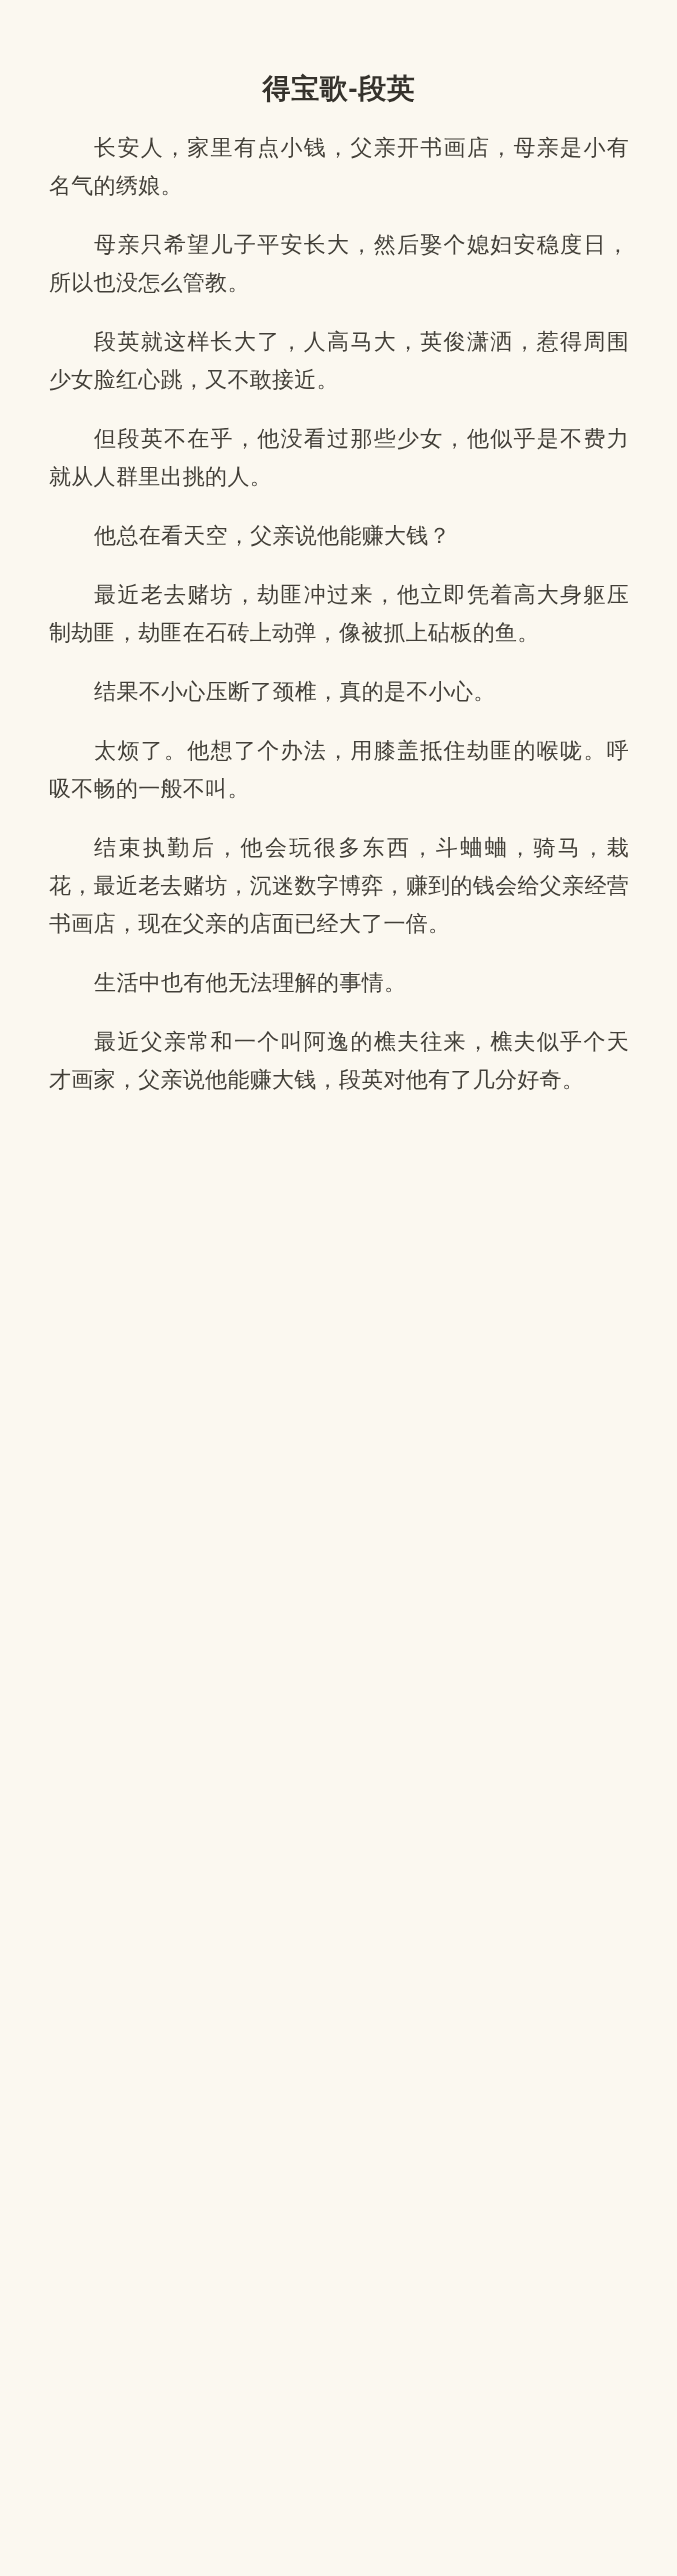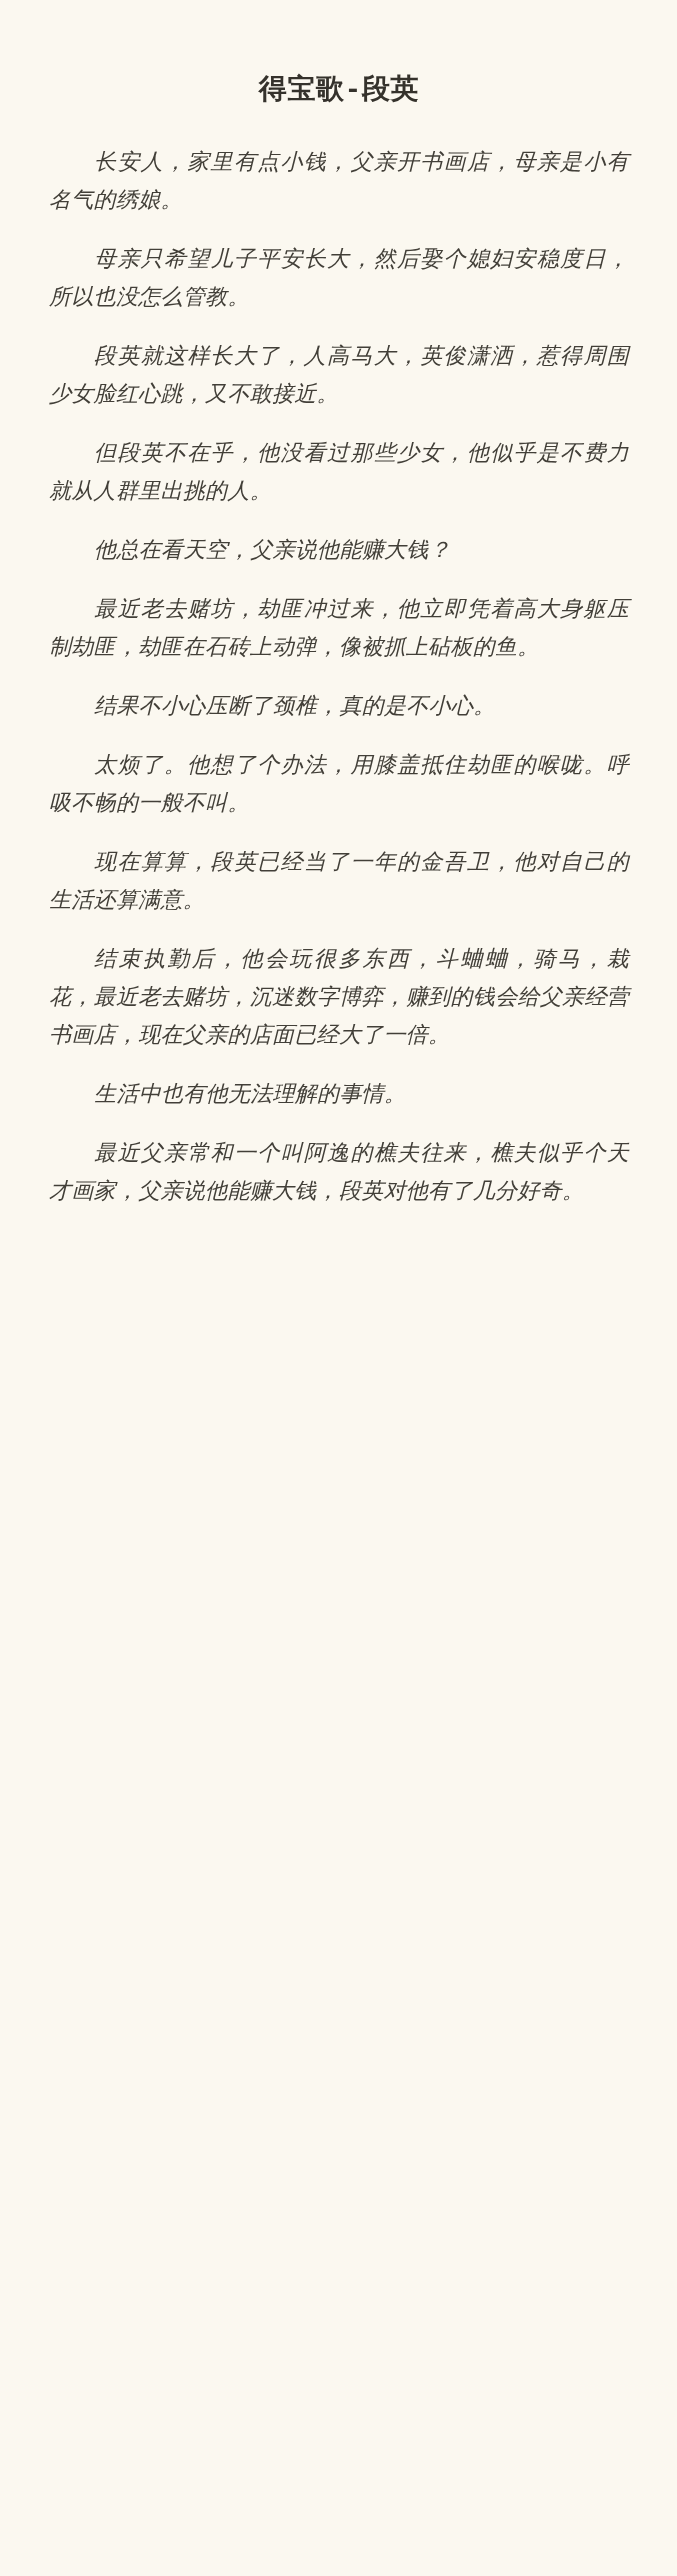--- a/index.html
+++ b/index.html
@@ -22,26 +22,25 @@
     position: relative;
   }
   .doc-title {
     text-align: center;
     font-size: 28px;
     font-weight: bold;
     color: #35322c;
     letter-spacing: 0.6px;
     padding-top: 70px;
     padding-bottom: 5px;
-    font-family: Liberation Mono, monospace;
+    font-family: Liberation Sans, sans-serif;
   }
   .body-text {
     padding: 0 49px 0 49px;
-    margin-top: 30px;
-    font-style: italic;
+    margin-top: 16px;
   }
   p.para {
     margin: 0 0 21.3px 0;
     font-size: 22px;
     line-height: 1.72;
     text-align: justify;
     text-justify: inter-ideograph;
     text-indent: 2.05em;
     color: #423f38;
     font-family: "DejaVu Sans", sans-serif;
@@ -58,20 +57,19 @@
   <div class="doc-title">得宝歌-段英</div>
   <div class="body-text">
     <p class="para">长安人，家里有点小钱，父亲开书画店，母亲是小有名气的绣娘。</p>
     <p class="para">母亲只希望儿子平安长大，然后娶个媳妇安稳度日，所以也没怎么管教。</p>
     <p class="para">段英就这样长大了，人高马大，英俊潇洒，惹得周围少女脸红心跳，又不敢接近。</p>
     <p class="para">但段英不在乎，他没看过那些少女，他似乎是不费力就从人群里出挑的人。</p>
     <p class="para">他总在看天空，父亲说他能赚大钱？</p>
     <p class="para">最近老去赌坊，劫匪冲过来，他立即凭着高大身躯压制劫匪，劫匪在石砖上动弹，像被抓上砧板的鱼。</p>
     <p class="para">结果不小心压断了颈椎，真的是不小心。</p>
     <p class="para">太烦了。他想了个办法，用膝盖抵住劫匪的喉咙。呼吸不畅的一般不叫。</p>
-    <p class="para">现在算算，段英已经当了一年的金吾卫，他对自己的生活还算满意。</p>
     <p class="para">结束执勤后，他会玩很多东西，斗蛐蛐，骑马，栽花，最近老去赌坊，沉迷数字博弈，赚到的钱会给父亲经营书画店，现在父亲的店面已经大了一倍。</p>
     <p class="para">生活中也有他无法理解的事情。</p>
     <p class="para">最近父亲常和一个叫阿逸的樵夫往来，樵夫似乎个天才画家，父亲说他能赚大钱，段英对他有了几分好奇。</p>
   </div>
   <div class="spacer-bottom"></div>
 </div>
 
 
 </body></html>

